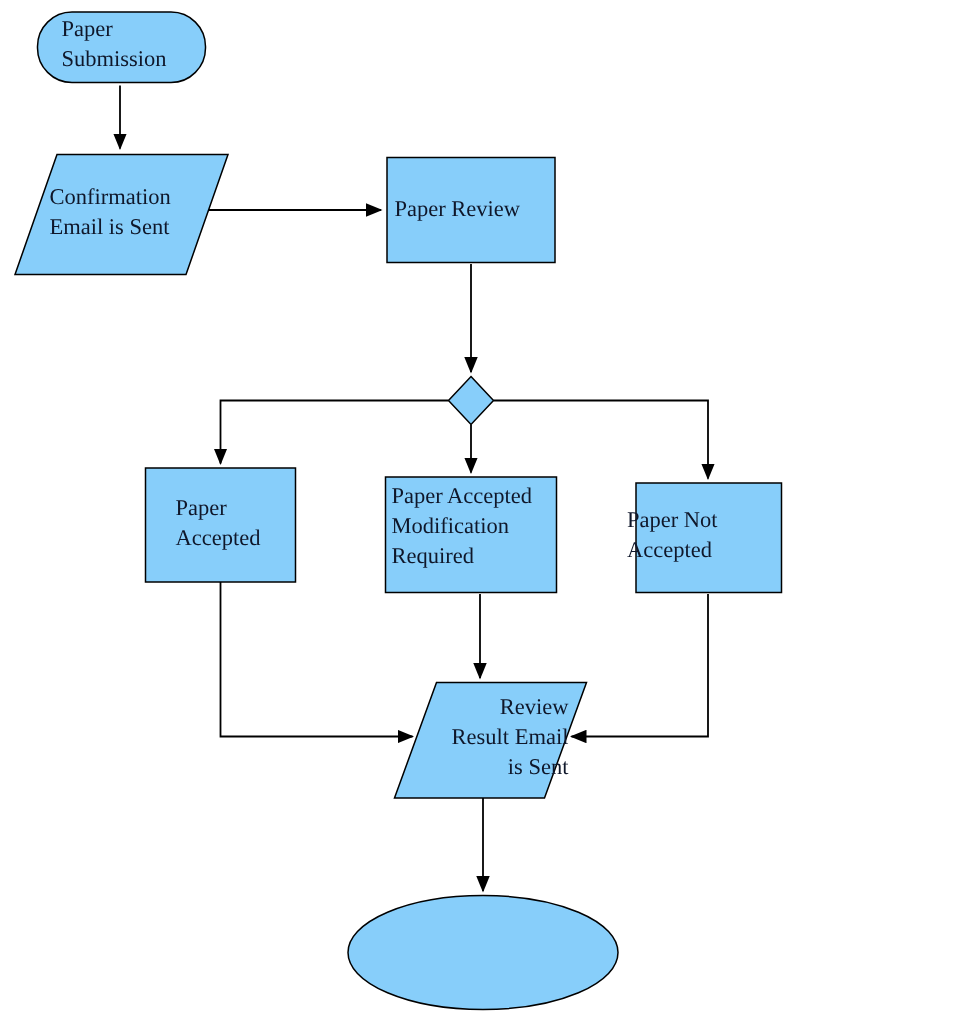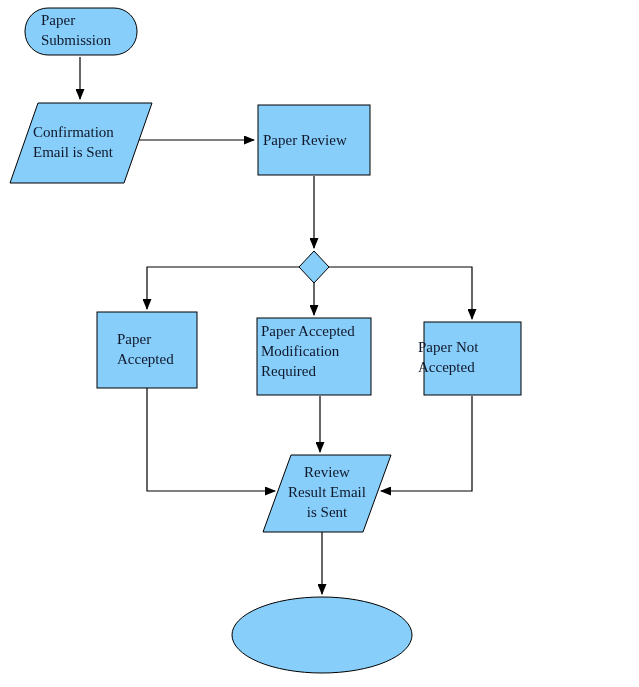--- a/index.html
+++ b/index.html
@@ -31,21 +31,21 @@
     marker-end: url(#arrowhead);
   }
   .label {
     position: absolute;
     color: #0f172a;
     font-size: 15px;
     line-height: 1.32;
     white-space: pre-line;
     pointer-events: none;
   }
-  .label.center { text-align: center; }
+  .label.center { text-align: right; }
 </style>
 </head>
 <body>
 
 <div class="canvas">
 
   <svg width="639" height="687" viewBox="0 0 639 687">
     <defs>
       <marker id="arrowhead" markerWidth="11" markerHeight="9" refX="10" refY="4.5" orient="auto" markerUnits="userSpaceOnUse">
         <path d="M0,0 L11,4.5 L0,9 Z" fill="#000000"></path>

